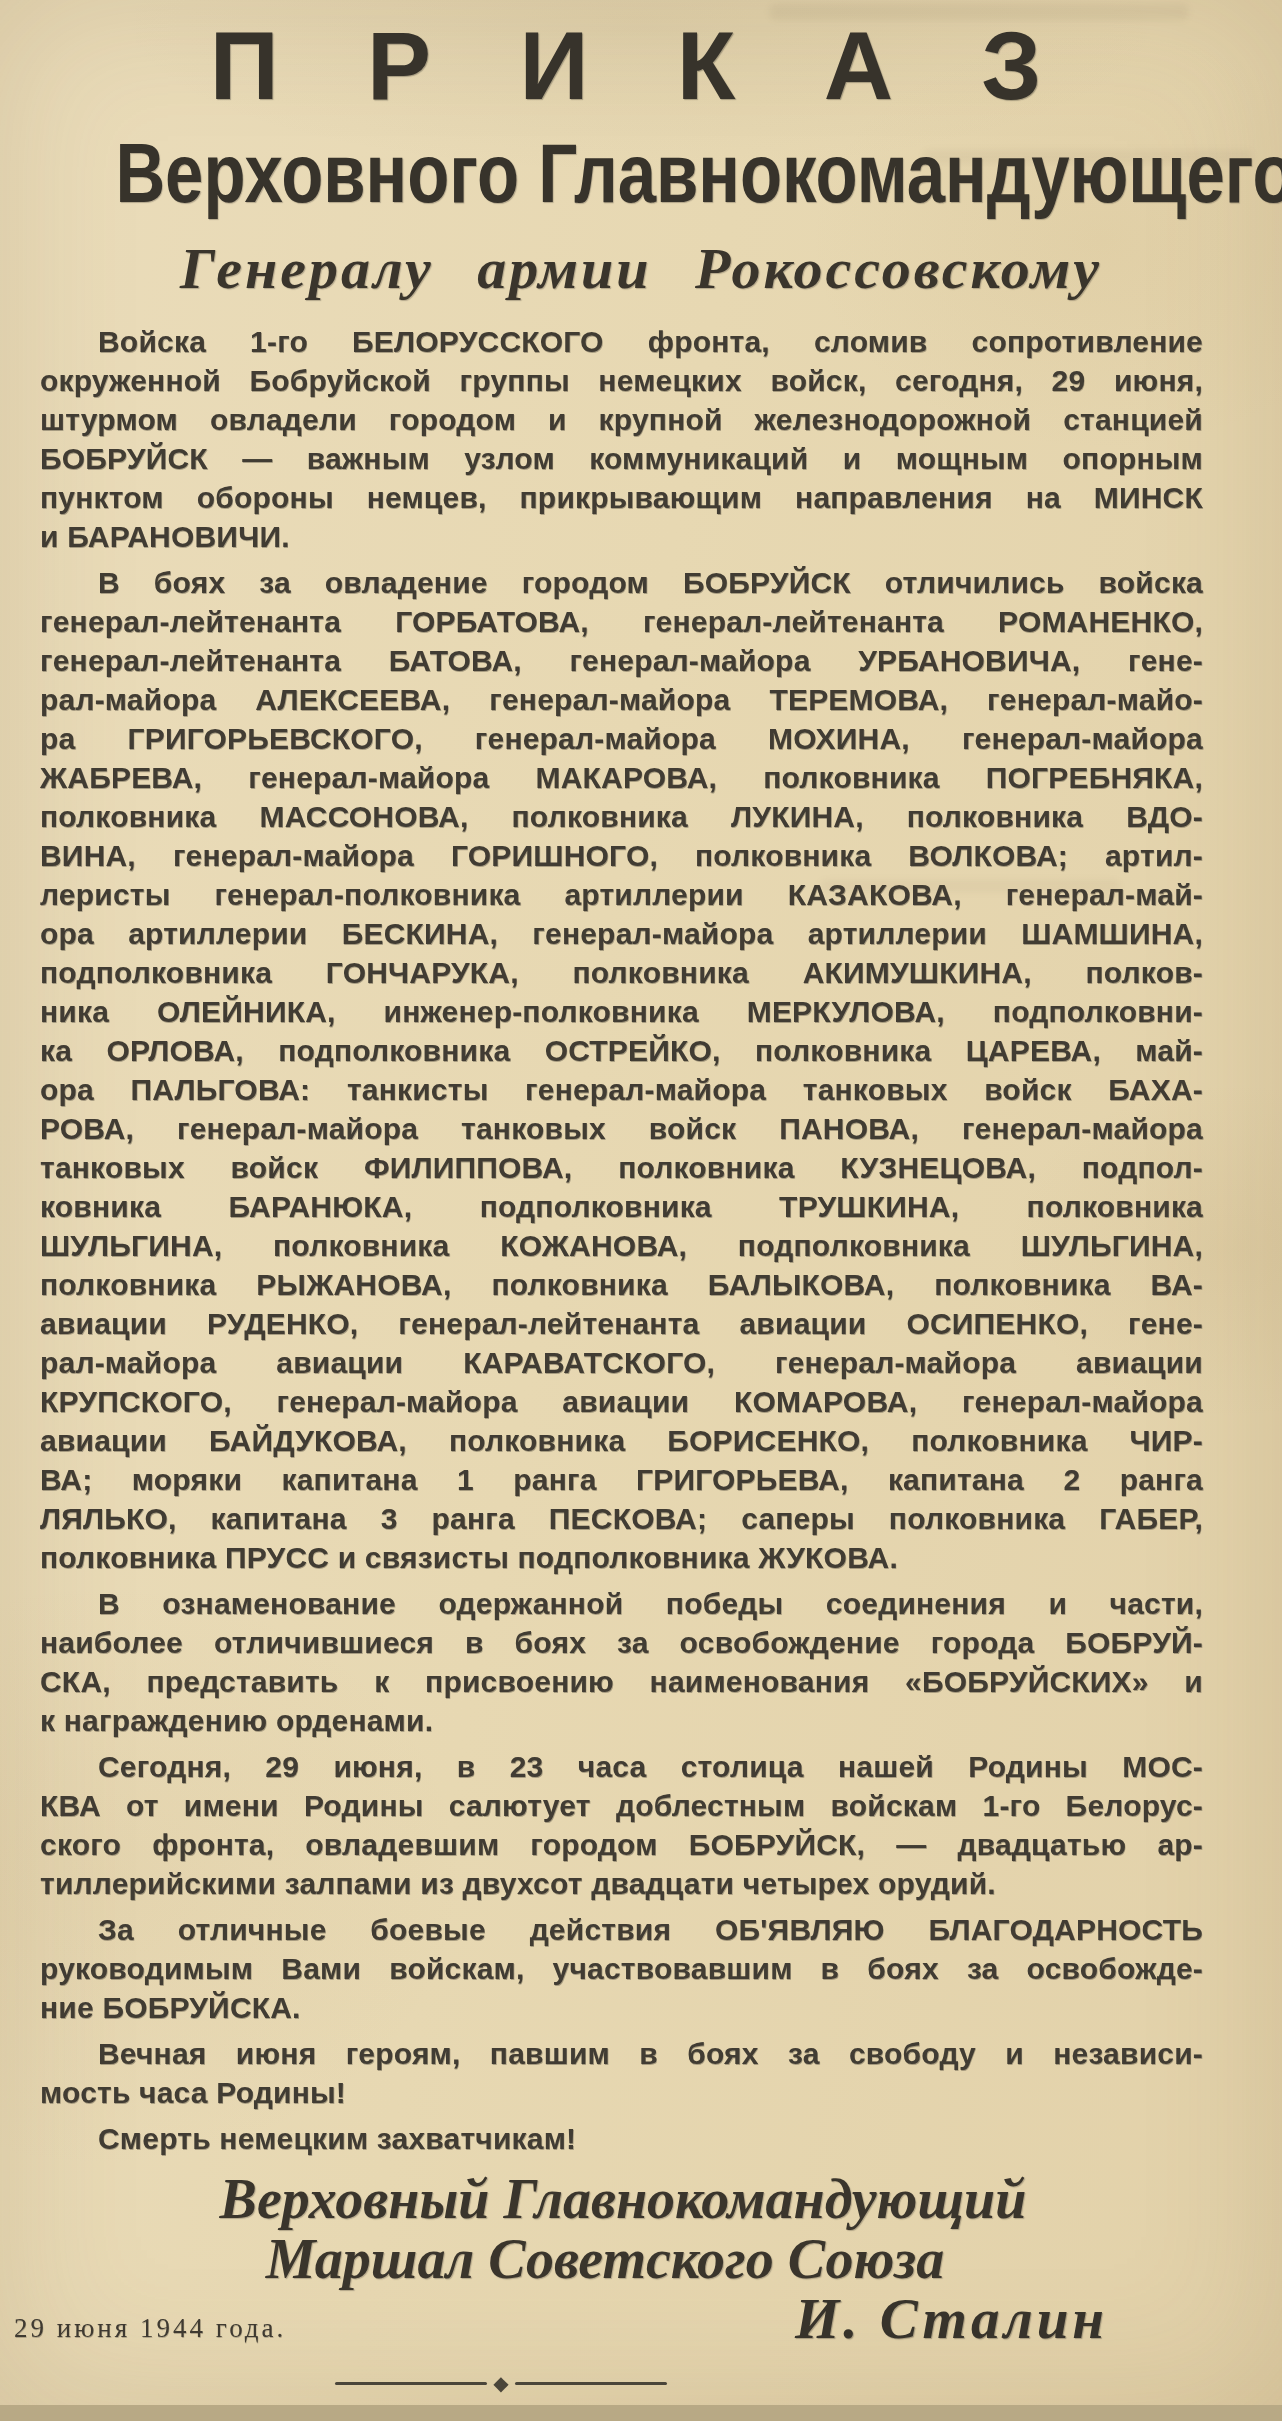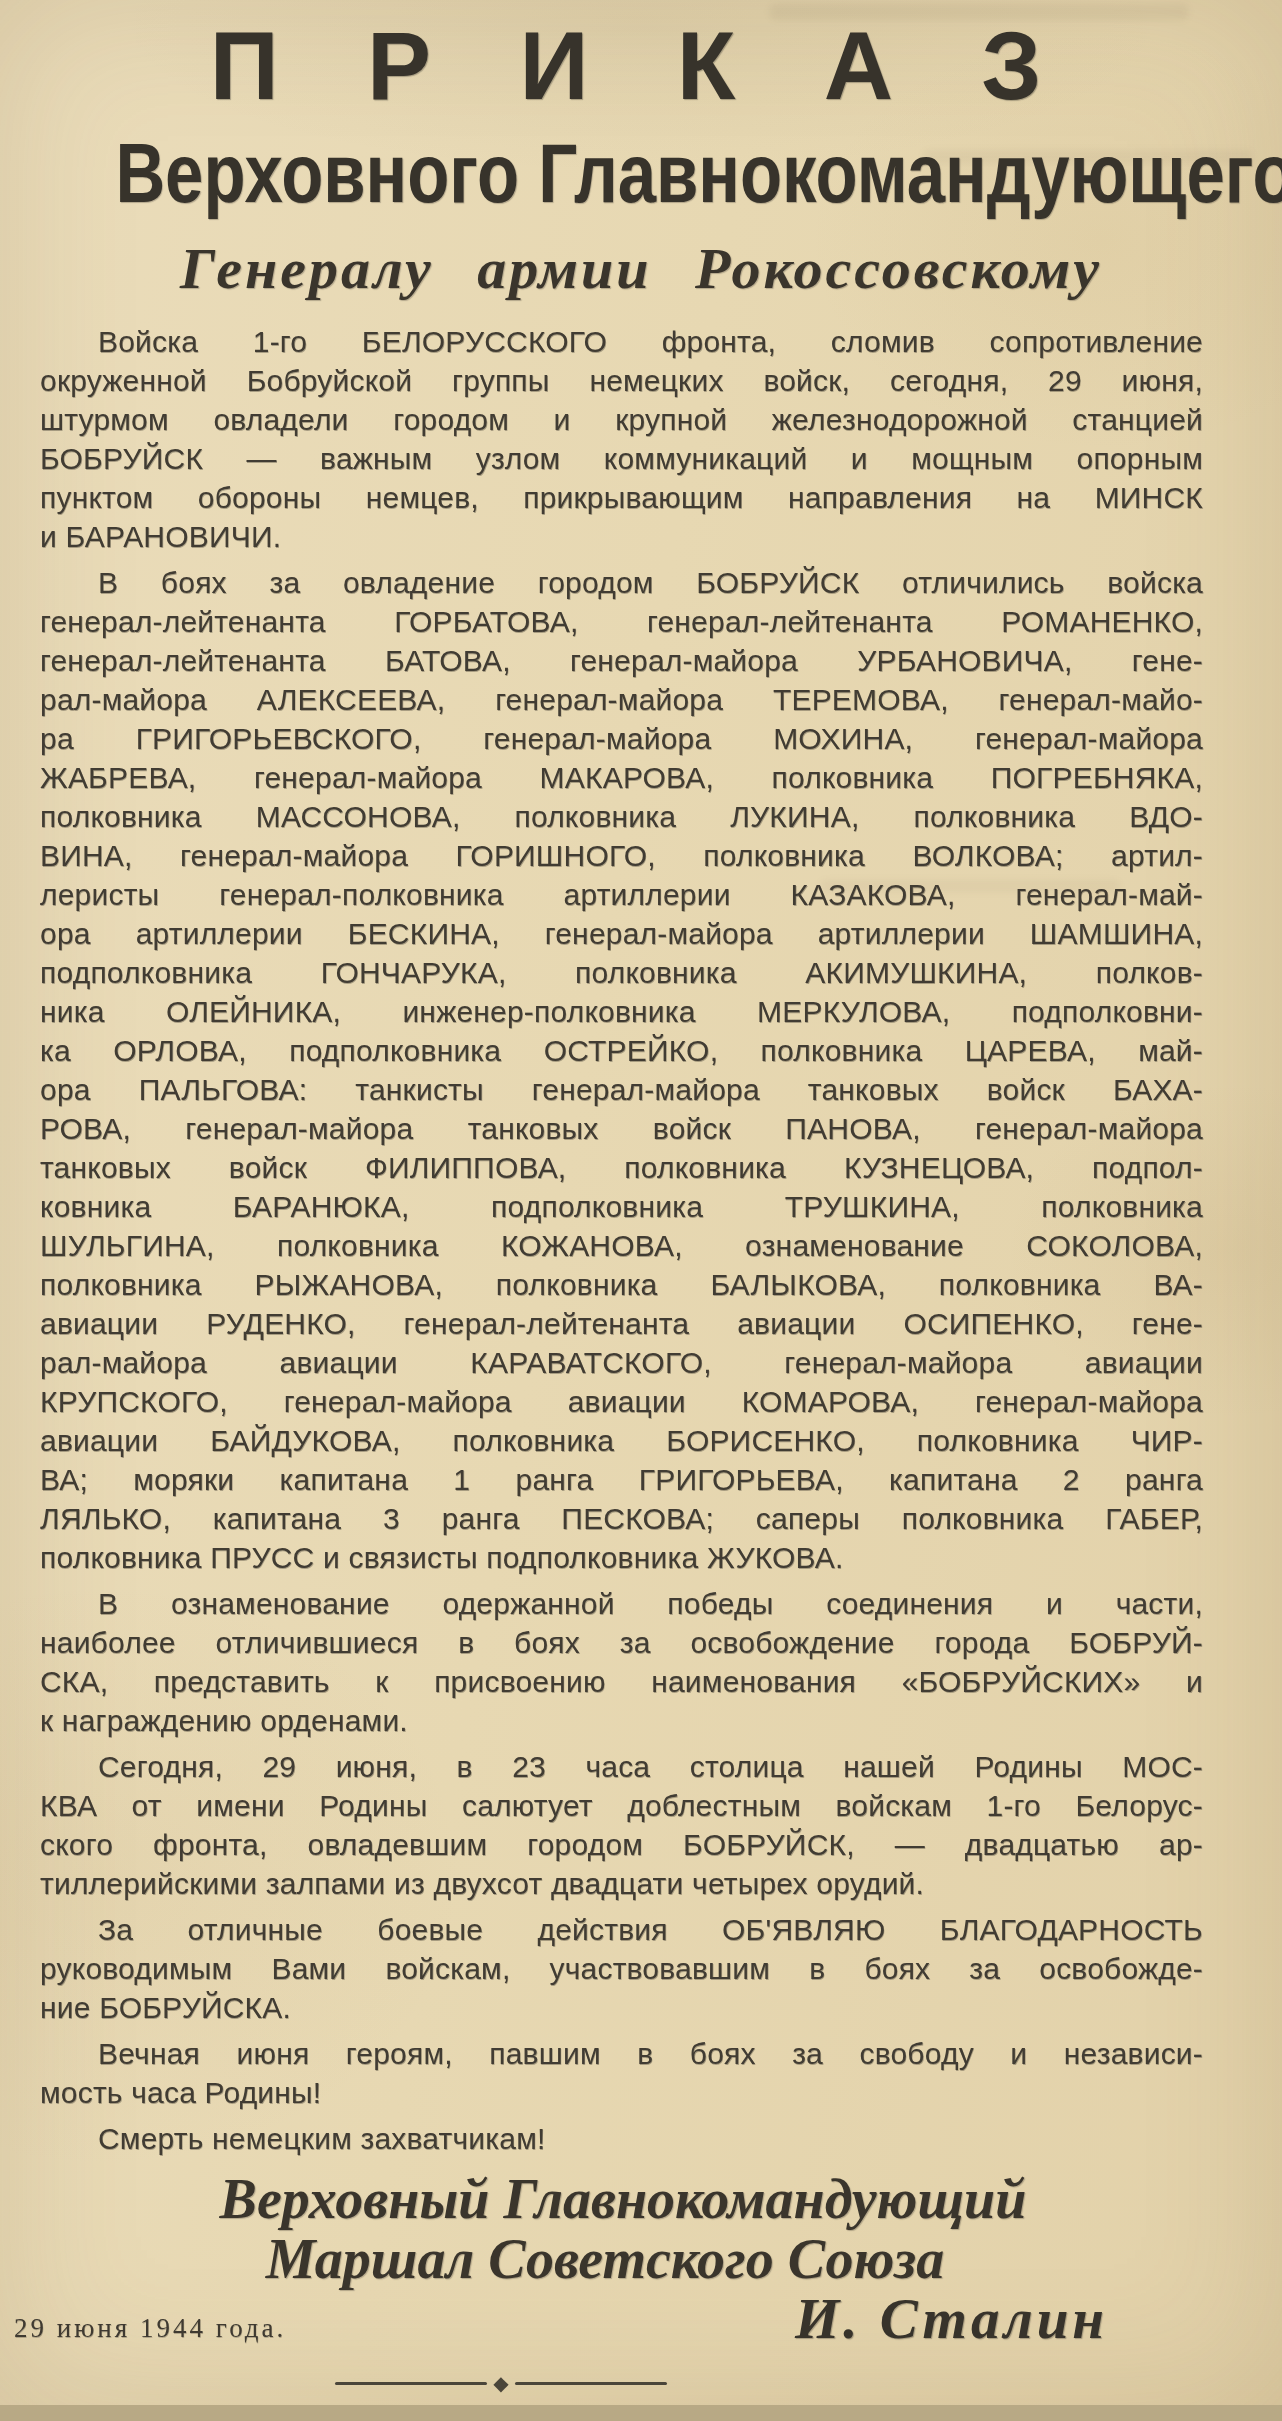--- a/index.html
+++ b/index.html
@@ -46,21 +46,21 @@
     font-style:italic;font-weight:bold;
     font-size:58px;line-height:1.2;
     letter-spacing:3px;word-spacing:26px;
     color:#3a352c;
     text-shadow:1px 1px 1px rgba(55,51,43,.3);
     white-space:nowrap;text-align:center;
   }
 
   .order-body{
     margin:18px 79px 0 40px;      
-    font-size:30px;line-height:39px;font-weight:normal;
+    font-size:30px;line-height:39px;font-weight:bold;
     letter-spacing:.2px;
     color:#413c33;
     text-shadow:.6px .6px .6px rgba(62,57,48,.38);
   }
   .para{margin:0 0 7px 0;}
   .line{text-align:justify;text-align-last:justify;}
   .line.last{text-align-last:left;}
   .line.first{text-indent:58px;}
 
   .signature{margin:10px 112px 0 40px;position:relative;}
@@ -134,21 +134,21 @@
         <div class="line">ВИНА, генерал-майора ГОРИШНОГО, полковника ВОЛКОВА; артил-</div>
         <div class="line">леристы генерал-полковника артиллерии КАЗАКОВА, генерал-май-</div>
         <div class="line">ора артиллерии БЕСКИНА, генерал-майора артиллерии ШАМШИНА,</div>
         <div class="line">подполковника ГОНЧАРУКА, полковника АКИМУШКИНА, полков-</div>
         <div class="line">ника ОЛЕЙНИКА, инженер-полковника МЕРКУЛОВА, подполковни-</div>
         <div class="line">ка ОРЛОВА, подполковника ОСТРЕЙКО, полковника ЦАРЕВА, май-</div>
         <div class="line">ора ПАЛЬГОВА: танкисты генерал-майора танковых войск БАХА-</div>
         <div class="line">РОВА, генерал-майора танковых войск ПАНОВА, генерал-майора</div>
         <div class="line">танковых войск ФИЛИППОВА, полковника КУЗНЕЦОВА, подпол-</div>
         <div class="line">ковника БАРАНЮКА, подполковника ТРУШКИНА, полковника</div>
-        <div class="line">ШУЛЬГИНА, полковника КОЖАНОВА, ознаменование СОКОЛОВА,</div>
+        <div class="line">ШУЛЬГИНА, полковника КОЖАНОВА, подполковника ШУЛЬГИНА,</div>
         <div class="line">полковника РЫЖАНОВА, полковника БАЛЫКОВА, полковника ВА-</div>
         <div class="line">авиации РУДЕНКО, генерал-лейтенанта авиации ОСИПЕНКО, гене-</div>
         <div class="line">рал-майора авиации КАРАВАТСКОГО, генерал-майора авиации</div>
         <div class="line">КРУПСКОГО, генерал-майора авиации КОМАРОВА, генерал-майора</div>
         <div class="line">авиации БАЙДУКОВА, полковника БОРИСЕНКО, полковника ЧИР-</div>
         <div class="line">ВА; моряки капитана 1 ранга ГРИГОРЬЕВА, капитана 2 ранга</div>
         <div class="line">ЛЯЛЬКО, капитана 3 ранга ПЕСКОВА; саперы полковника ГАБЕР,</div>
         <div class="line last">полковника ПРУСС и связисты подполковника ЖУКОВА.</div>
       </div>
       <div class="para">

